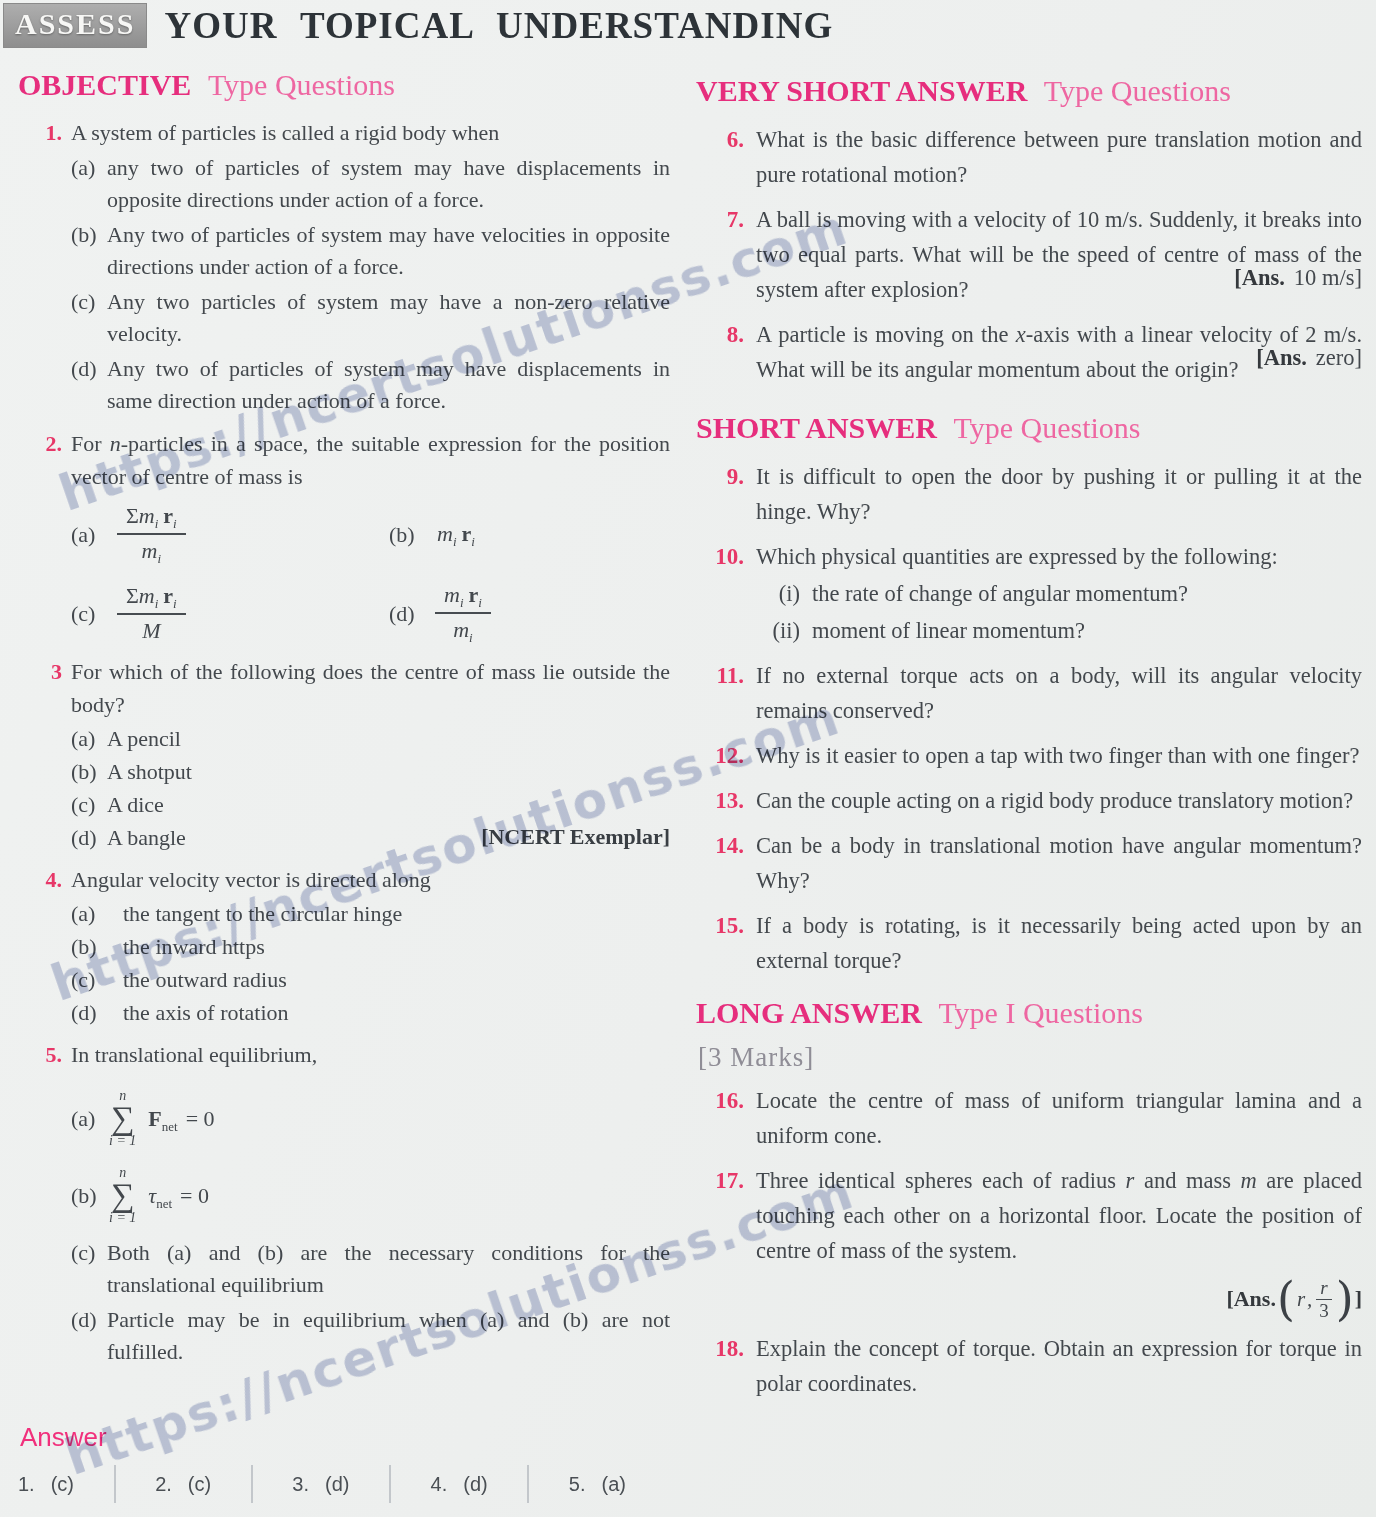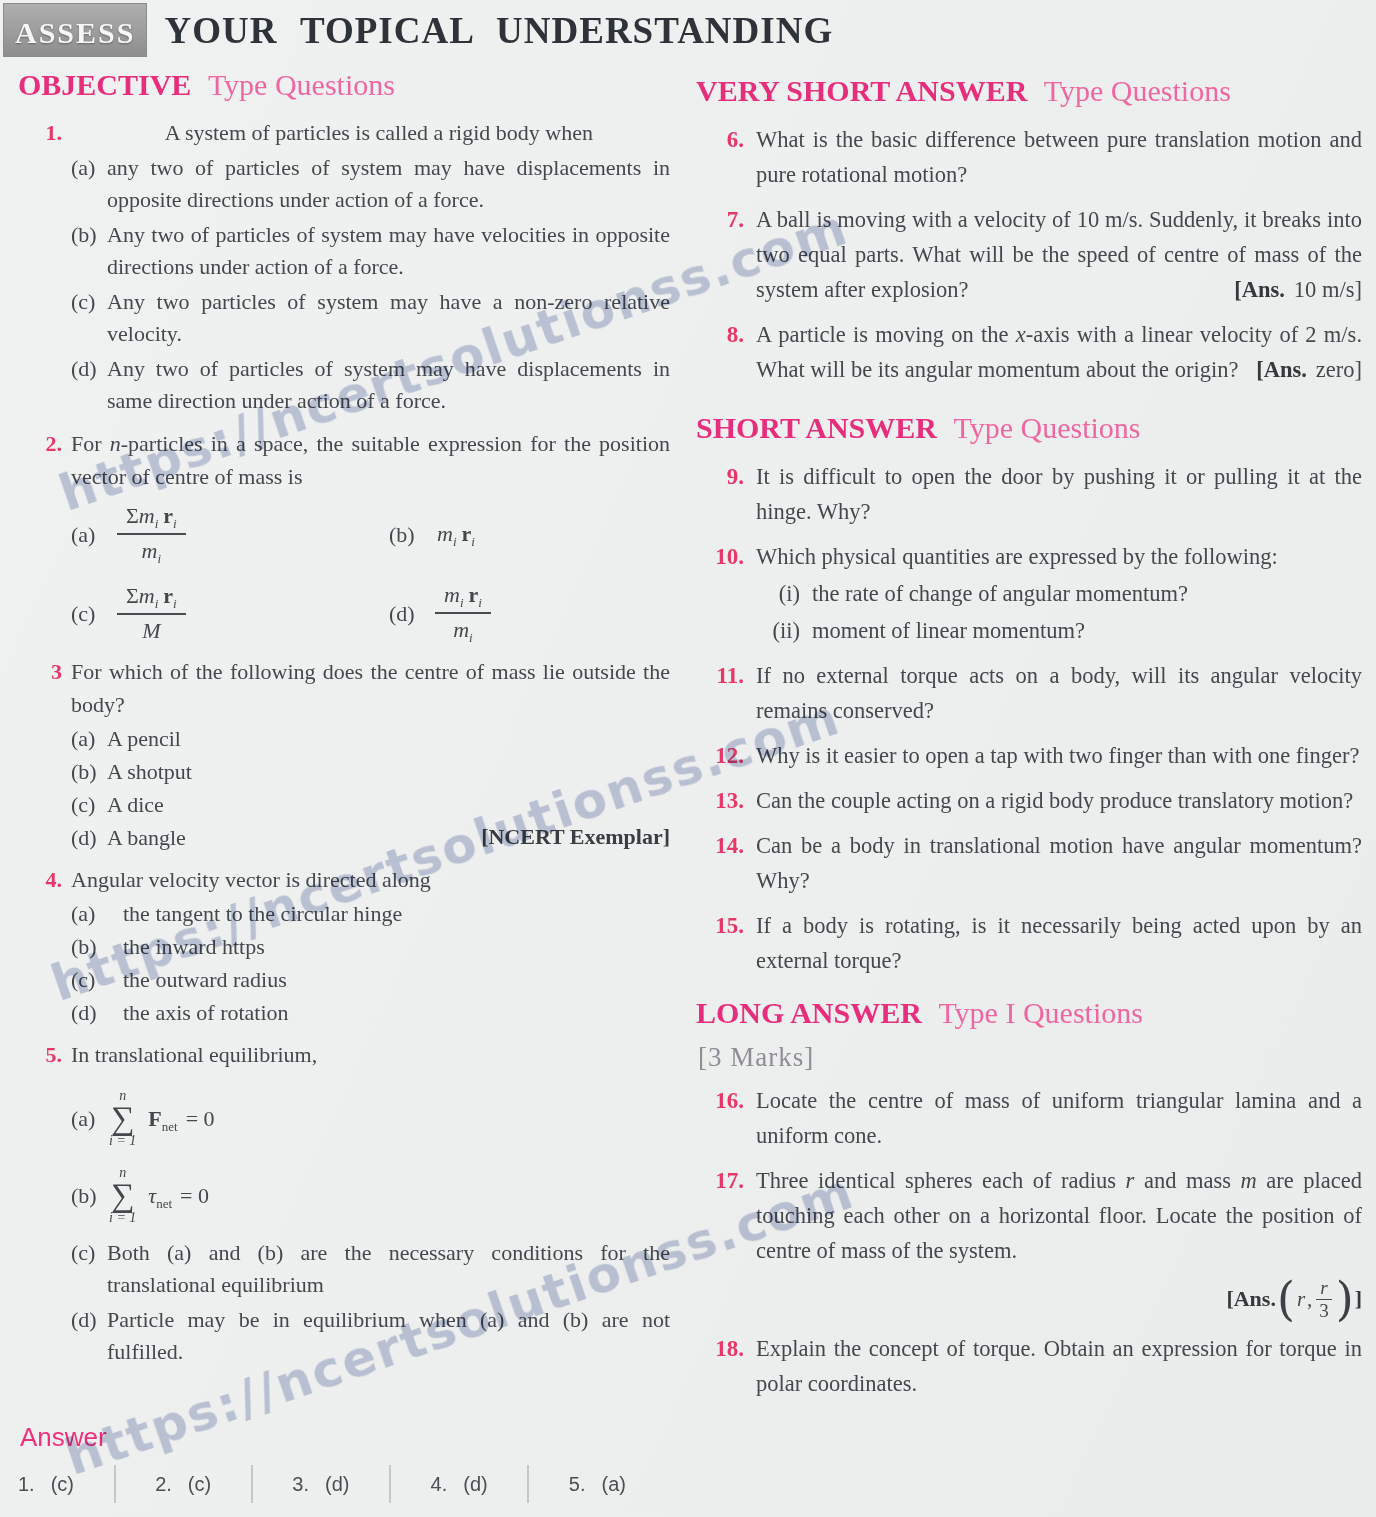--- a/index.html
+++ b/index.html
@@ -10,42 +10,42 @@
     color:#43484d;
     -webkit-font-smoothing:antialiased;
   }
   .page{position:absolute;inset:0;}
 
   
   .banner{position:absolute;top:3px;left:3px;display:flex;align-items:center;z-index:2;}
   .badge{
     background:linear-gradient(180deg,#aeaeae,#8e8e8e);
     color:#f7f7f5;font-size:30px;font-weight:bold;letter-spacing:2px;
-    padding:12px 11px 6px;text-shadow:0 1px 2px rgba(0,0,0,.35);
+    padding:3px 11px 6px;text-shadow:0 1px 2px rgba(0,0,0,.35);
     border:1px solid #8a8a8a;
   }
   .ptitle{margin-left:17px;font-size:37px;font-weight:bold;color:#2d3338;
     letter-spacing:1px;word-spacing:13px;}
 
   
   .cols{position:absolute;top:66px;left:18px;width:1344px;bottom:6px;display:flex;z-index:2;}
   .lcol{width:652px;display:flex;flex-direction:column;}
   .rcol{width:666px;margin-left:26px;display:flex;flex-direction:column;}
 
   .sech{font-size:30px;margin:8px 0 4px;white-space:nowrap;}
   .lcol .sech{margin-top:2px;}
   .sech .sb{font-weight:bold;color:#e62e7d;}
   .sech .sl{color:#ee67a2;margin-left:9px;}
 
   .q{display:flex;margin-top:10px;}
   .qn{flex:none;width:44px;text-align:right;font-weight:bold;color:#e73768;font-size:22px;line-height:33px;}
   .qb{flex:1;margin-left:9px;font-size:22px;line-height:33px;text-align:justify;position:relative;}
   .rcol .qn{width:48px;font-size:23px;line-height:35px;}
   .rcol .qb{margin-left:12px;font-size:22.5px;line-height:35px;}
-  .narrow{display:block;max-width:522px;text-align:right;}
+  .narrow{display:block;max-width:522px;text-align:left;}
 
   
   .opt{display:flex;margin-top:3px;line-height:32px;font-size:22px;}
   .olab{flex:none;width:36px;}
   .otx{flex:1;text-align:justify;}
 
   
   .iline{display:flex;margin-top:2px;line-height:31px;font-size:22px;}
   .iline .olab{width:36px;}
   .wlab .olab{width:52px;}
@@ -67,21 +67,21 @@
   .frow{display:flex;align-items:center;margin-top:18px;font-size:22px;}
   .frow .olab{width:36px;flex:none;}
   .sum{display:inline-flex;flex-direction:column;align-items:center;line-height:1;margin:0 12px 0 2px;}
   .sum .top{font-size:14px;font-style:italic;}
   .sum .sg{font-size:33px;line-height:.95;}
   .sum .bot{font-size:14px;font-style:italic;}
   .feq b{font-weight:bold;}
   .eqz{margin-left:8px;}
 
   
-  .ansr{position:absolute;right:0;bottom:0;white-space:nowrap;}
+  .ansr{position:absolute;right:0;bottom:12px;white-space:nowrap;}
   .ansb{font-weight:bold;color:#35393d;}
   .ansv{margin-left:9px;}
   .tagr{position:absolute;right:0;bottom:0;font-weight:bold;color:#393e43;white-space:nowrap;}
 
   
   .subq{display:flex;margin-top:2px;line-height:35px;font-size:22.5px;}
   .subl{flex:none;width:44px;text-align:right;}
   .subt{margin-left:12px;}
 
   

